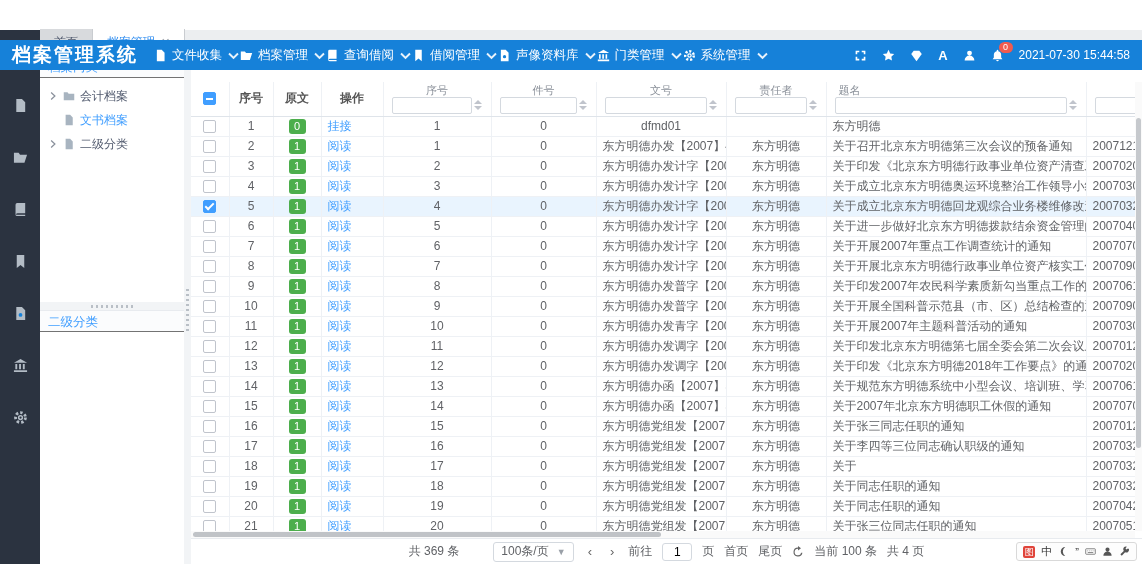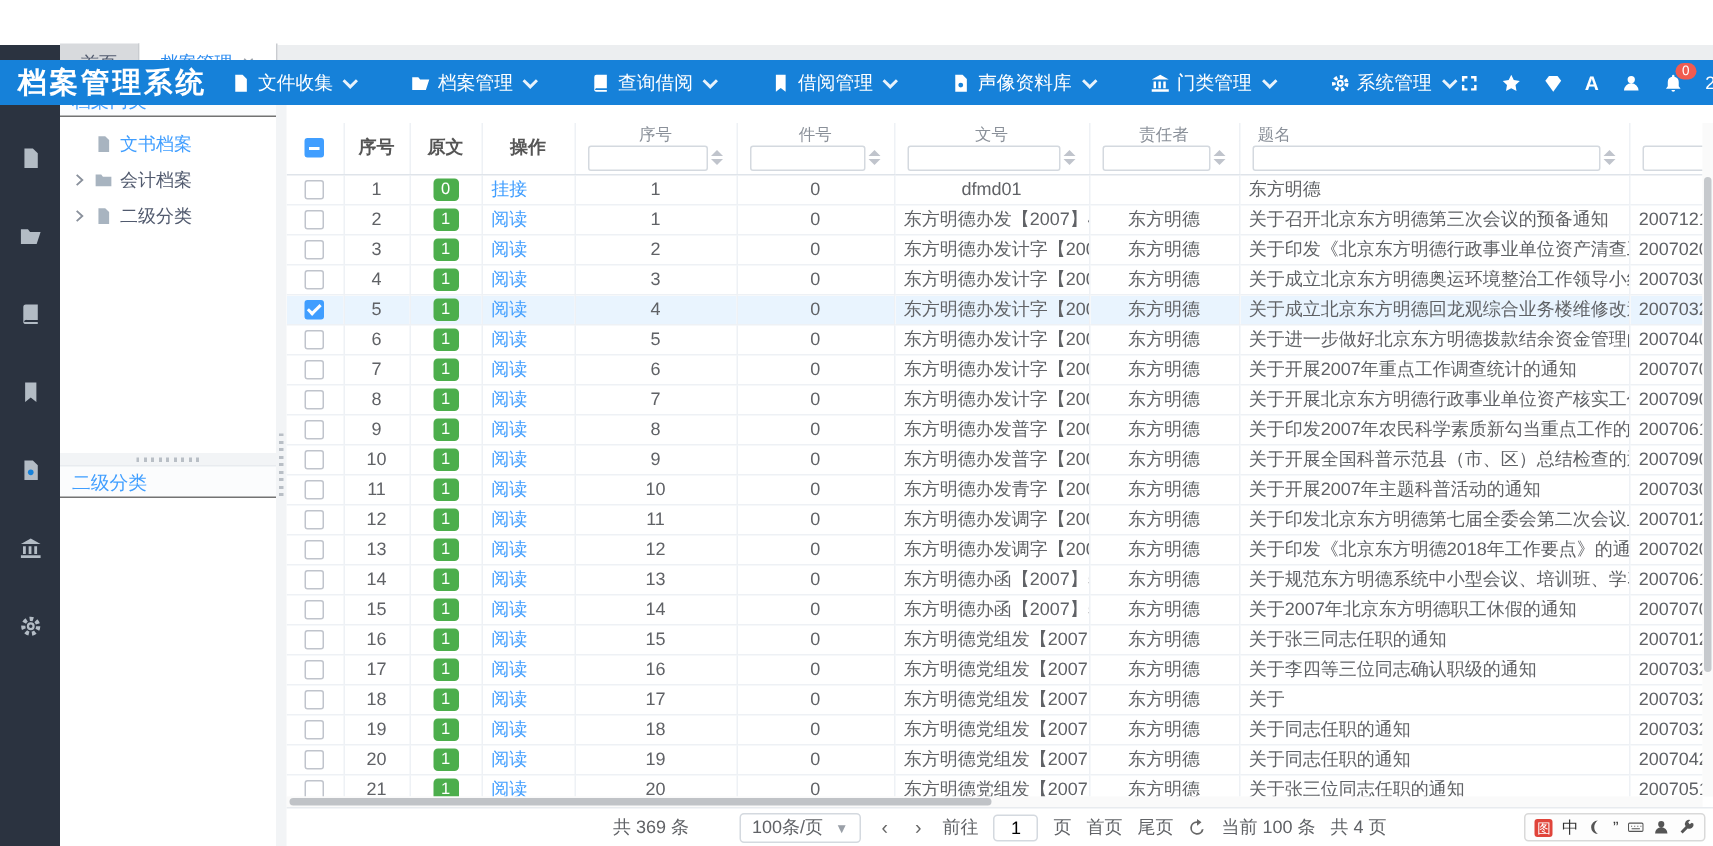--- a/index.html
+++ b/index.html
@@ -2,21 +2,21 @@
 <html><head>
 <meta charset="utf-8">
 <style>
   * { margin:0; padding:0; box-sizing:border-box; }
   html,body { width:1142px; height:564px; overflow:hidden; font-family:"Liberation Sans","DejaVu Sans",sans-serif; background:#fff; color:#606266; }
   .ic svg { display:block; }
 
   
   .app-header { position:absolute; left:0; top:0; width:1142px; height:30px; background:#1681d9; display:flex; align-items:center; color:#fff; z-index:30;margin-top:40px; }
   .app-title { font-size:19px; font-weight:bold; letter-spacing:2px; padding:0 16px 0 12px; white-space:nowrap; }
-  .top-menus { display:flex; align-items:center; gap:34px; margin-right:auto; }
+  .top-menus { display:flex; align-items:center; margin-right:auto; }
   .nav-item { display:flex; align-items:center; gap:5px; font-size:12.5px; cursor:pointer; white-space:nowrap; }
   .nav-item .ic svg { width:13px; height:13px; }
   .caret { opacity:.9; }
   .header-right { display:flex; align-items:center; gap:15px; padding-right:12px; }
   .hicon { position:relative; display:flex; cursor:pointer; }
   .hicon svg { width:13px; height:13px; }
   .hicon .A { font-size:13px; font-weight:bold; line-height:13px; }
   .bell-badge { position:absolute; top:-7px; left:8px; background:#f05b50; color:#fff; font-size:9px; line-height:11px; min-width:14px; text-align:center; border-radius:8px; padding:0 3px; }
   .header-datetime { font-size:12px; white-space:nowrap; }
 
@@ -292,45 +292,45 @@
     <div class="tab active">
       <span>档案管理</span>
       <span class="tab-close">✕</span>
     </div>
   </div>
 
 <div class="left-col">
   <div class="panel panel-1">
     <div class="panel-head">档案门类</div>
     <div class="tree">
+        <div class="tree-item">
+          <span class="chev ic">
+            <svg viewBox="0 0 16 16" fill="none" stroke="currentColor" stroke-width="2">
+              <path d="M5 2.5L11 8l-6 5.5"></path>
+            </svg>
+          </span>
+          <span class="ic ti">
+            <svg viewBox="0 0 16 16" fill="currentColor">
+              <path d="M1 3h5l1.5 2H15v8.5H1z"></path>
+            </svg>
+          </span>
+          <span>会计档案</span>
+        </div>
         <div class="tree-item selected">
           <span class="chev ic empty">
             <svg viewBox="0 0 16 16" fill="none" stroke="currentColor" stroke-width="2">
               <path d="M5 2.5L11 8l-6 5.5"></path>
             </svg>
           </span>
           <span class="ic ti">
             <svg viewBox="0 0 16 16" fill="currentColor">
               <path d="M3.5 1h6L13 4.5V15h-9.5z"></path>
             </svg>
           </span>
           <span>文书档案</span>
-        </div>
-        <div class="tree-item">
-          <span class="chev ic">
-            <svg viewBox="0 0 16 16" fill="none" stroke="currentColor" stroke-width="2">
-              <path d="M5 2.5L11 8l-6 5.5"></path>
-            </svg>
-          </span>
-          <span class="ic ti">
-            <svg viewBox="0 0 16 16" fill="currentColor">
-              <path d="M1 3h5l1.5 2H15v8.5H1z"></path>
-            </svg>
-          </span>
-          <span>会计档案</span>
         </div>
         <div class="tree-item">
           <span class="chev ic">
             <svg viewBox="0 0 16 16" fill="none" stroke="currentColor" stroke-width="2">
               <path d="M5 2.5L11 8l-6 5.5"></path>
             </svg>
           </span>
           <span class="ic ti">
             <svg viewBox="0 0 16 16" fill="currentColor">
               <path d="M3.5 1h6L13 4.5V15h-9.5z"></path>

